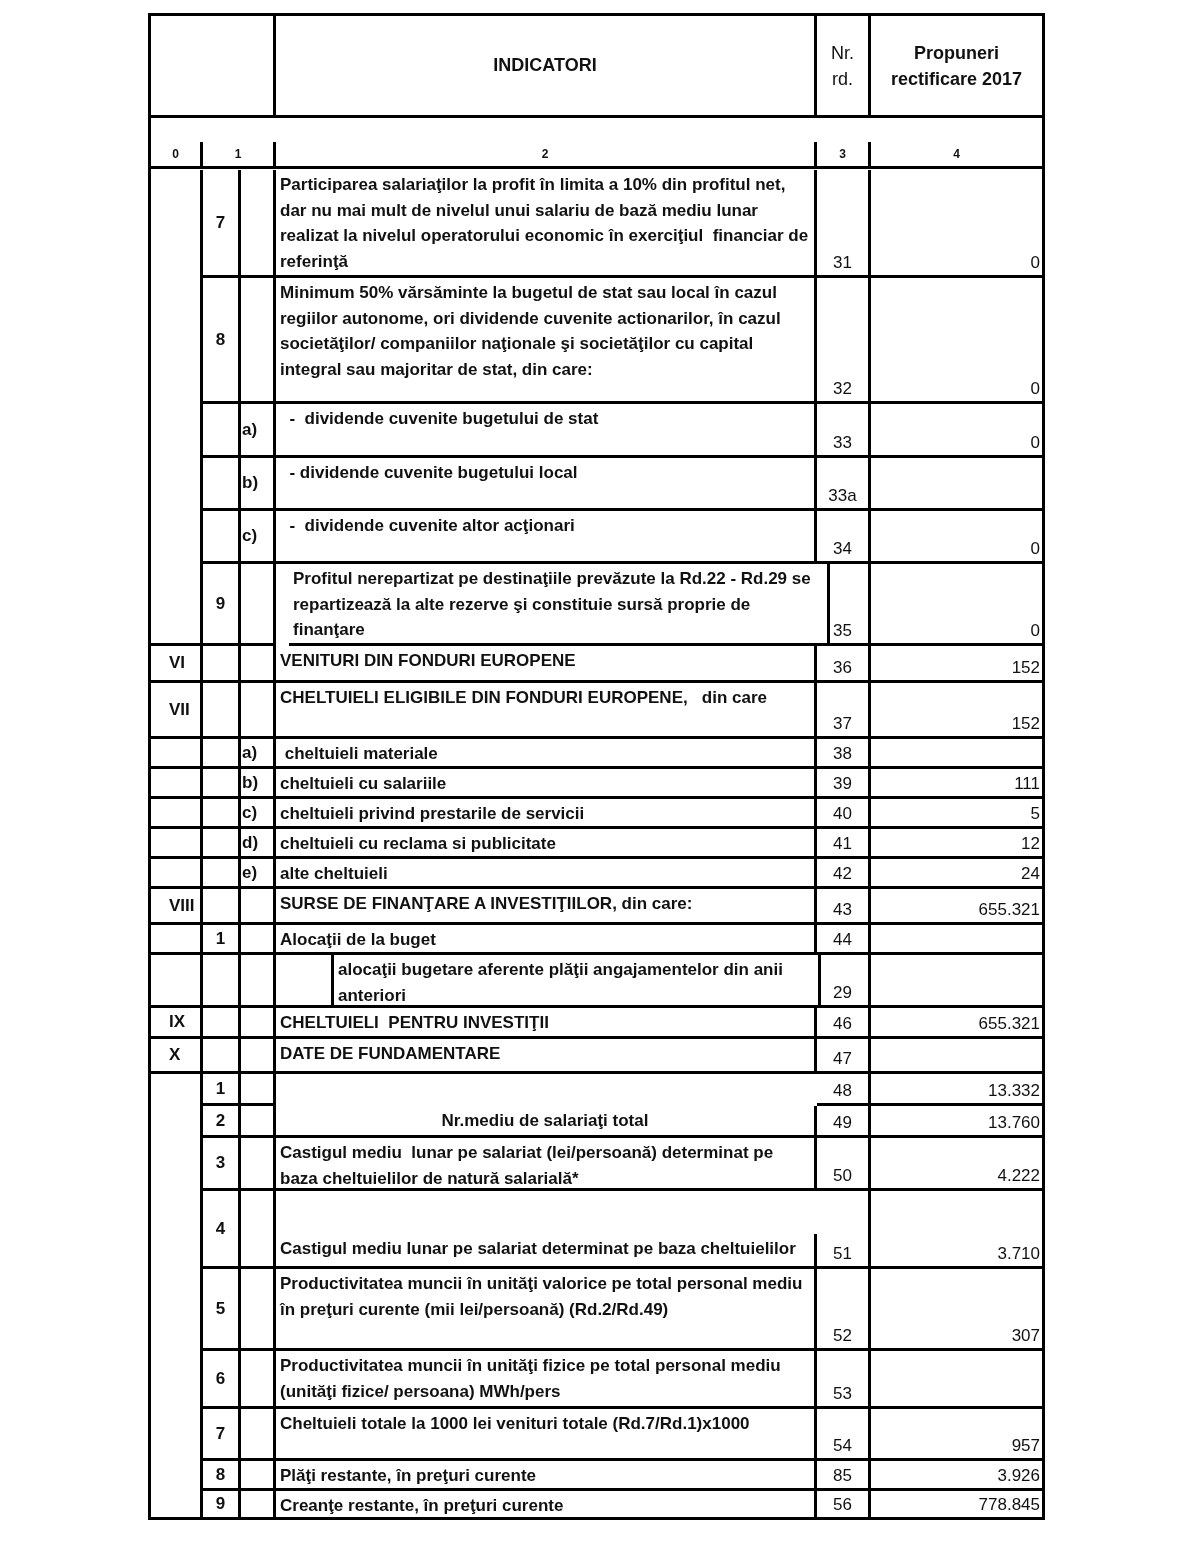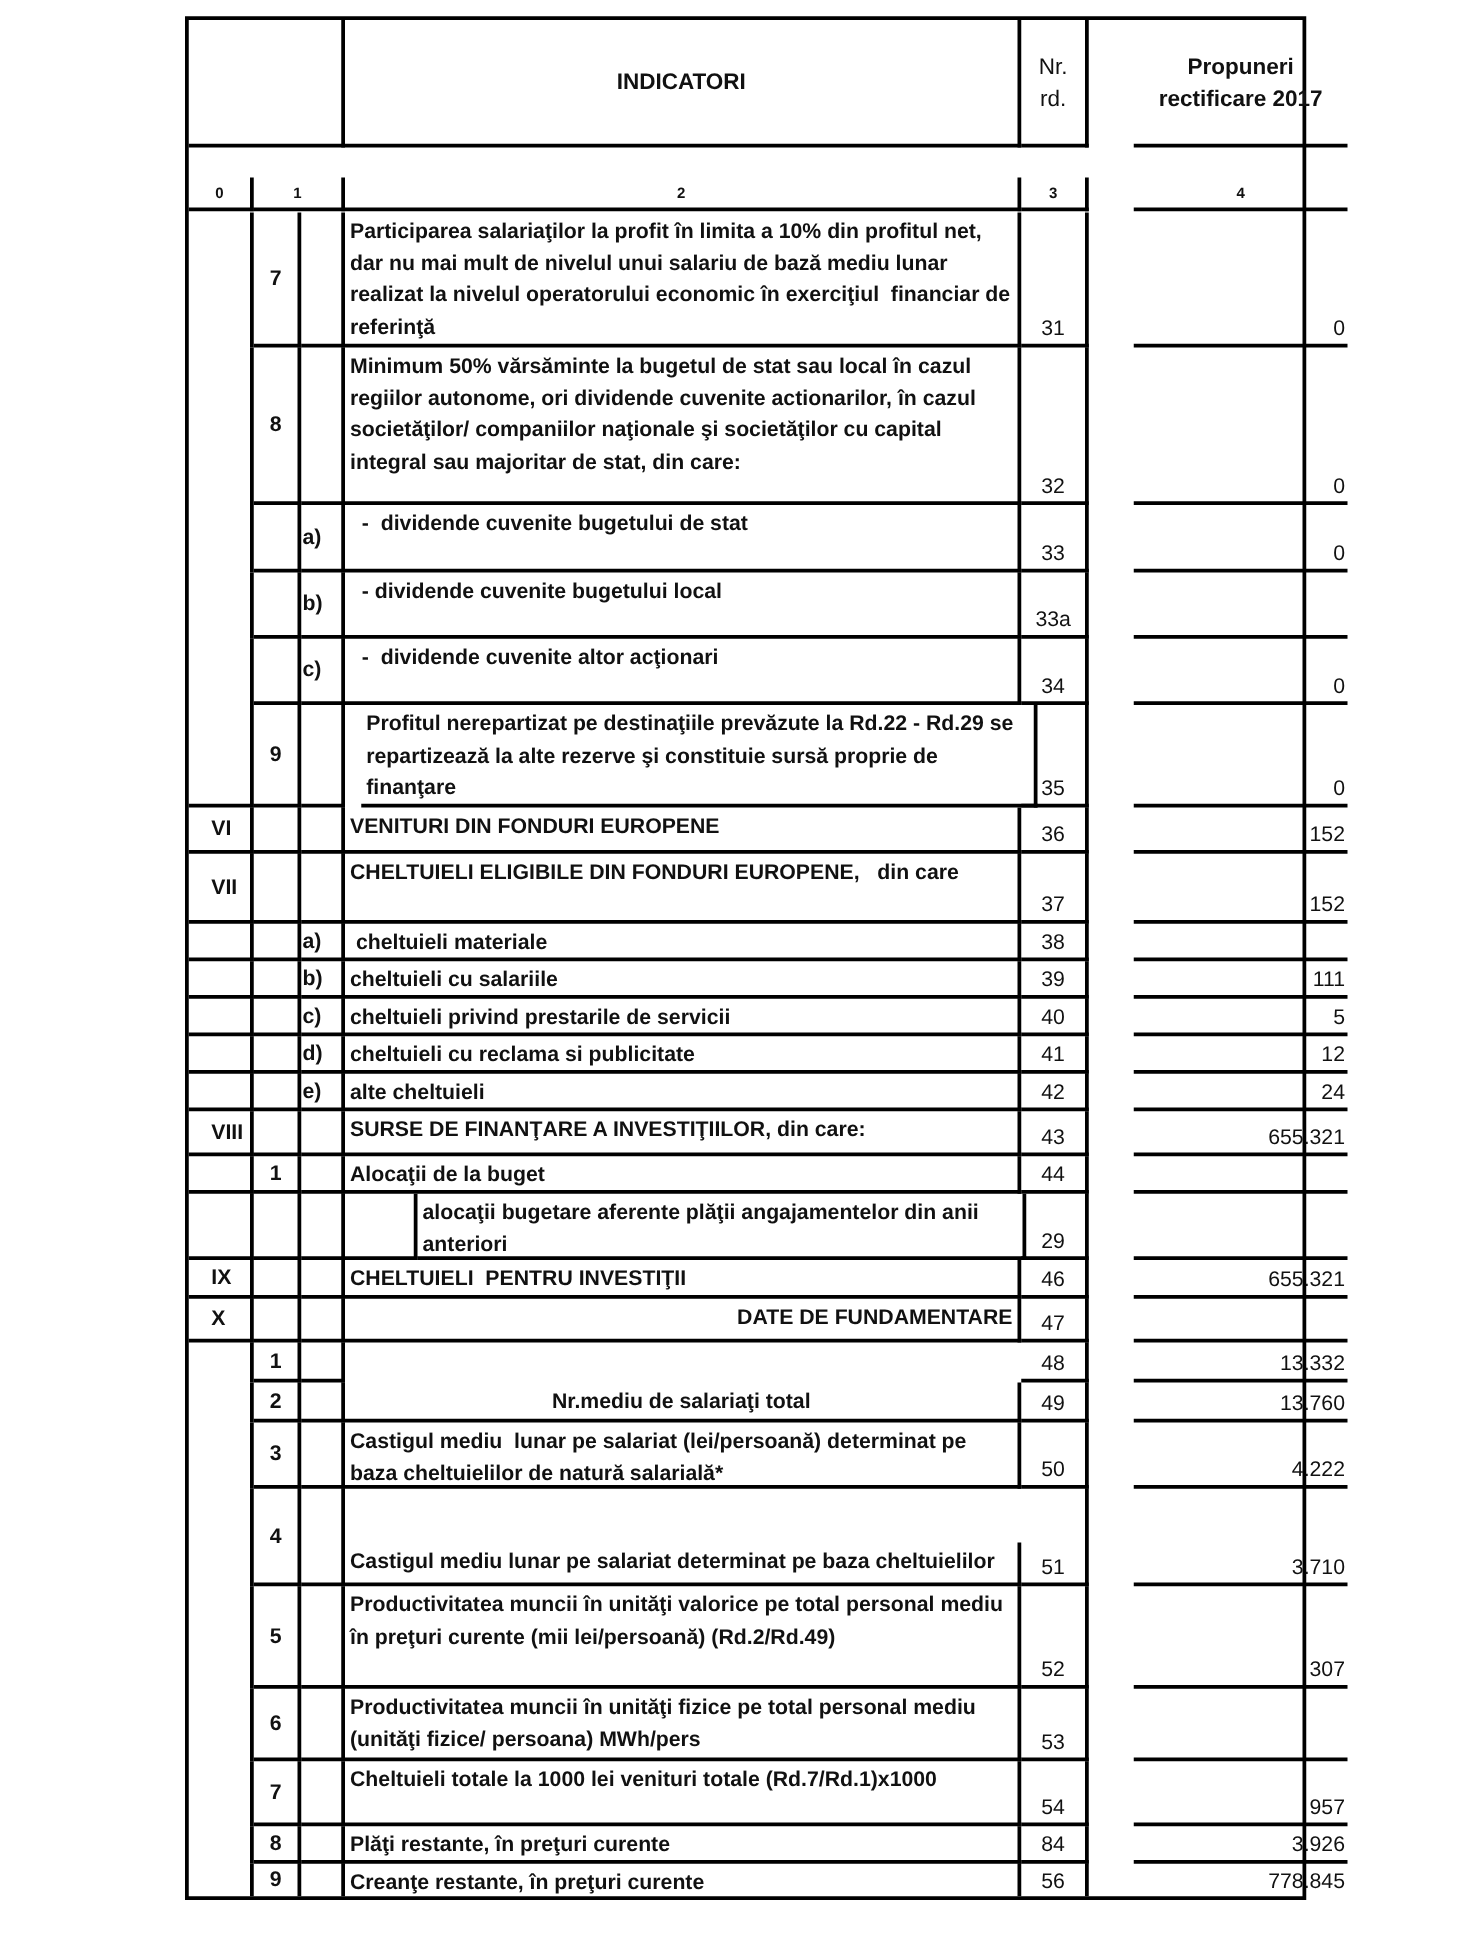--- a/index.html
+++ b/index.html
@@ -9,21 +9,21 @@
          border:3px solid #000; box-sizing:border-box; }
   .row { position:absolute; left:0; width:891px; box-sizing:border-box; }
   .cell { position:absolute; top:0; bottom:0; box-sizing:border-box; overflow:hidden; }
   .b-r { border-right:3px solid #000; }
   .b-b { border-bottom:3px solid #000; }
   .c0 { left:0; width:52px; }
   .c1 { left:52px; width:38px; }
   .c1b { left:90px; width:35px; }
   .c2 { left:125px; width:541px; }
   .c3 { left:666px; width:54px; }
-  .c4 { left:720px; width:171px;margin-left:36px; }
+  .c4 { left:720px; width:171px; }
   .txt { font-size:17px; font-weight:bold; line-height:25.5px; padding:2px 4px 0 4px; }
   .hdr { font-size:18px; font-weight:bold; text-align:center; }
   .small { font-size:12px; font-weight:bold; text-align:center; line-height:18px; }
   .num { font-size:17px; text-align:center; position:absolute; bottom:2px; left:0; right:0; }
   .val { font-size:17px; text-align:right; position:absolute; bottom:2px; right:2px; }
   .mid { display:flex; align-items:center; }
   .mid-c { display:flex; align-items:center; justify-content:center; }
   .roman { font-size:17px; font-weight:bold; padding-left:18px; }
   .sub { font-size:17px; font-weight:bold; padding-left:1px; }
   .idx { font-size:17px; font-weight:bold; }
@@ -375,21 +375,21 @@
       <div class="row" style="top: 1023px; height: 35px;">
         <div class="cell c0 b-r mid b-b">
           <span class="roman">X</span>
         </div>
         <div class="cell c1 b-r mid-c b-b">
           <span class="idx"></span>
         </div>
         <div class="cell c1b b-r mid b-b">
           <span class="sub"></span>
         </div>
-        <div class="cell c2 b-r txt b-b" style="white-space: pre-wrap; text-align: right;"><span>DATE DE FUNDAMENTARE</span></div>
+        <div class="cell c2 b-r txt b-b" style="white-space: pre-wrap;"><span>DATE DE FUNDAMENTARE</span></div>
         <div class="cell c3 b-r b-b">
           <span class="num">47</span>
         </div>
         <div class="cell c4 b-b">
           <span class="val"></span>
         </div>
       </div>
       <div class="row" style="top: 1058px; height: 32px;">
         <div class="cell c0 b-r mid">
           <span class="roman"></span>
@@ -520,21 +520,21 @@
           <span class="roman"></span>
         </div>
         <div class="cell c1 b-r mid-c b-b">
           <span class="idx">8</span>
         </div>
         <div class="cell c1b b-r mid b-b">
           <span class="sub"></span>
         </div>
         <div class="cell c2 b-r txt b-b" style="white-space: pre-wrap;"><span>Plăţi restante, în preţuri curente</span></div>
         <div class="cell c3 b-r b-b">
-          <span class="num">84</span>
+          <span class="num">85</span>
         </div>
         <div class="cell c4 b-b">
           <span class="val">3.926</span>
         </div>
       </div>
       <div class="row" style="top: 1475px; height: 26px;">
         <div class="cell c0 b-r mid">
           <span class="roman"></span>
         </div>
         <div class="cell c1 b-r mid-c">

